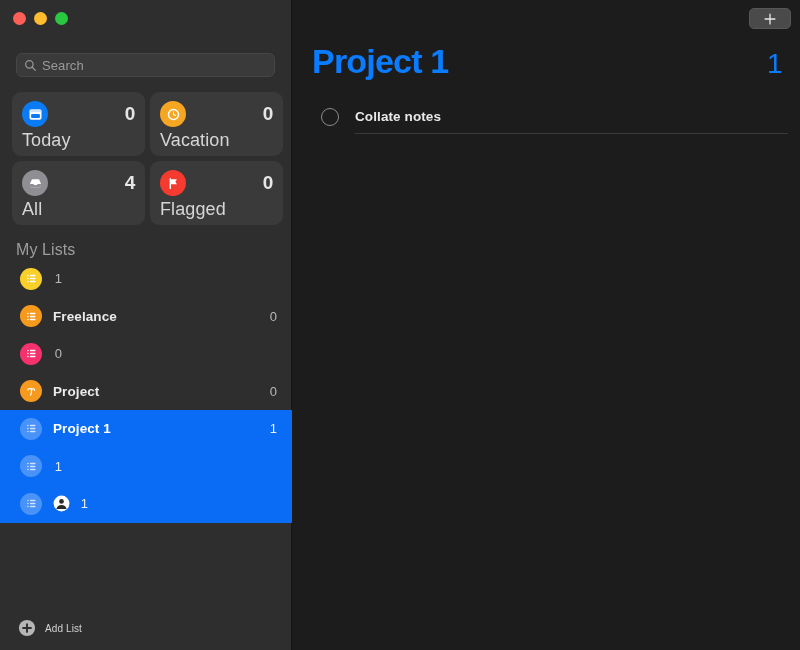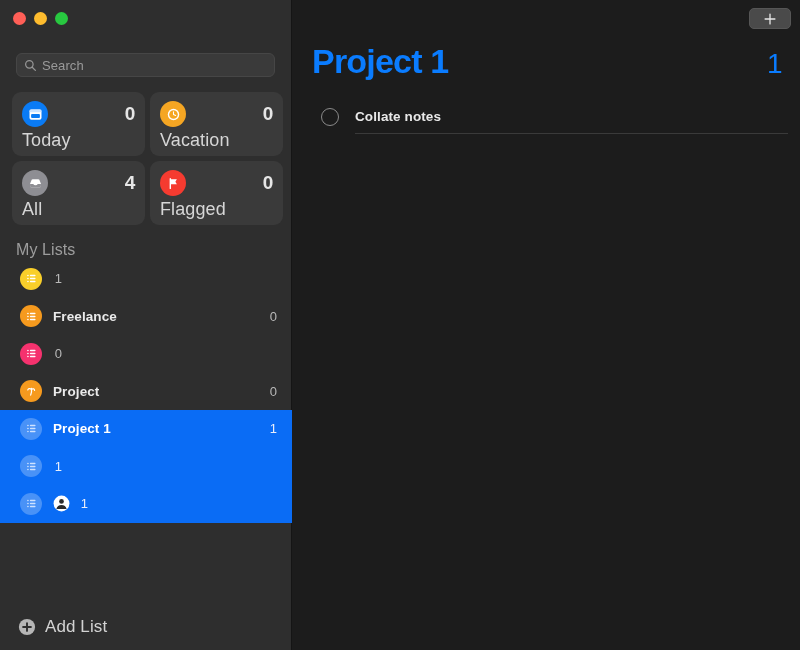--- a/index.html
+++ b/index.html
@@ -79,21 +79,21 @@
   .shared-icon { width: 17px; height: 17px; margin-right: 9px; flex: 0 0 17px; }
   .list-count { font-size: 13px; color: #b9b9b9; min-width: 9px; text-align: right; }
   .list-row.selected .list-count { color: #e8eefb; }
 
   
   .add-list {
     position: absolute; left: 18px; bottom: 13px;
     display: flex; align-items: center; gap: 9px;
   }
   .add-icon { width: 18px; height: 18px; flex: 0 0 18px; }
-  .add-label { font-size: 17px; color: #d3d3d3; letter-spacing: .1px; }
+  .add-label { font-size: 10px; color: #d3d3d3; letter-spacing: .1px; }
 
   
   .main { position: relative; flex: 1 1 auto; height: 650px; background: #1c1c1c; }
   .add-task-btn {
     position: absolute; top: 8px; right: 9px;
     width: 42px; height: 21px; background: #4a4a4a;
     border: 1px solid #565656; border-radius: 5px;
     display: flex; align-items: center; justify-content: center;
   }
   .plus-glyph { width: 14px; height: 14px; }

